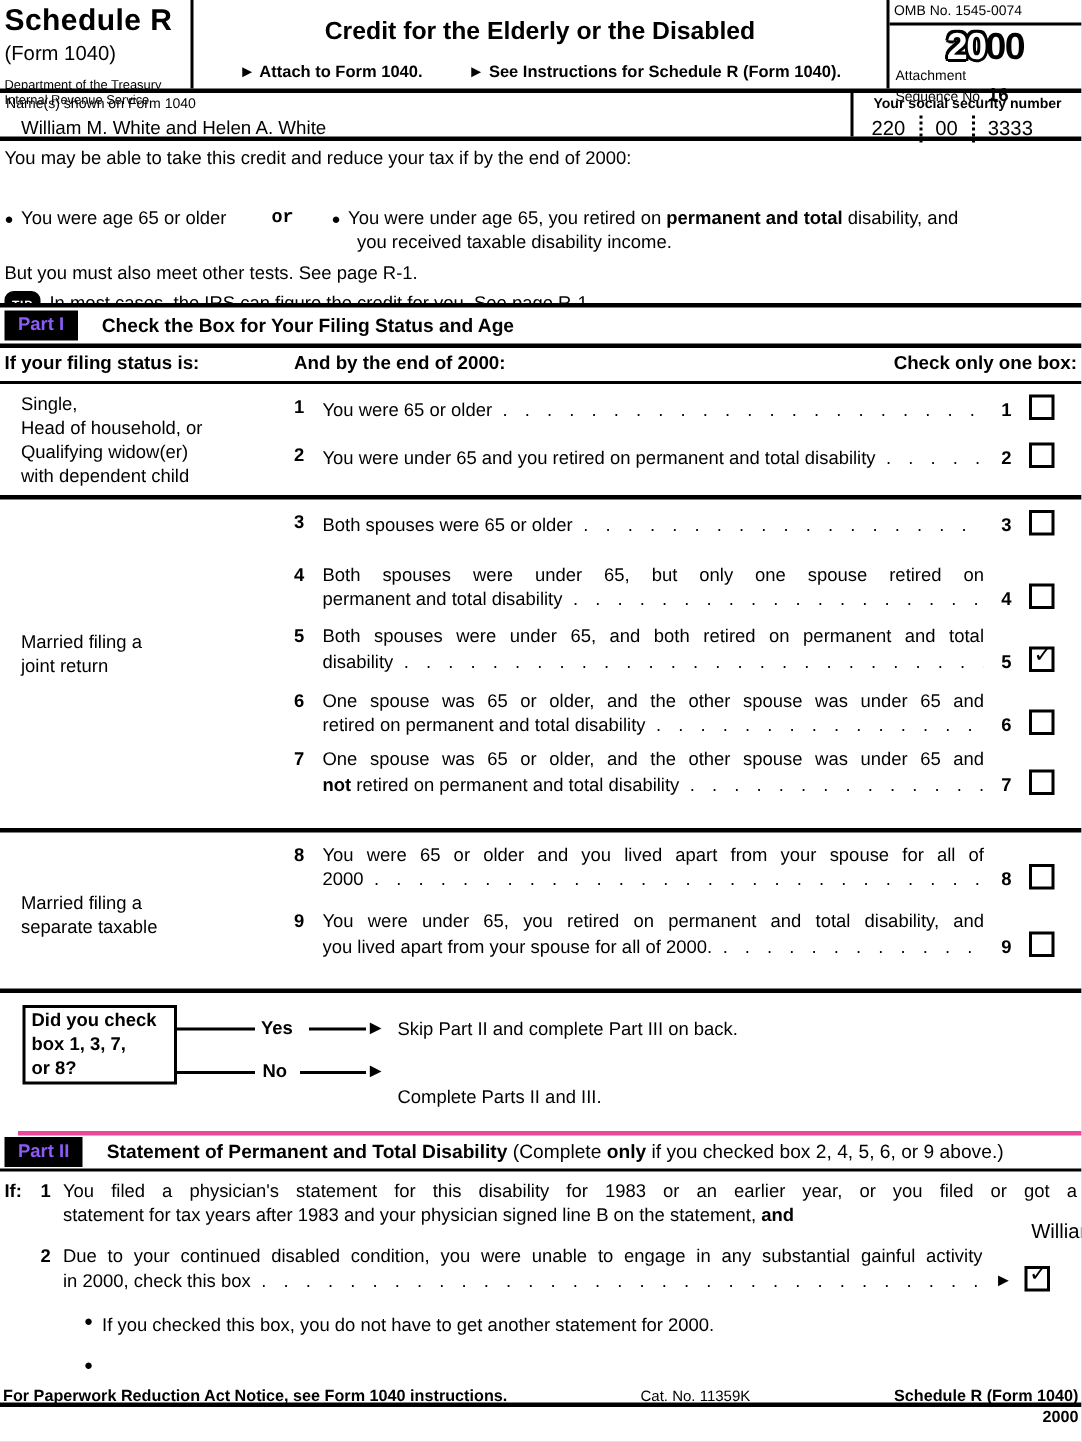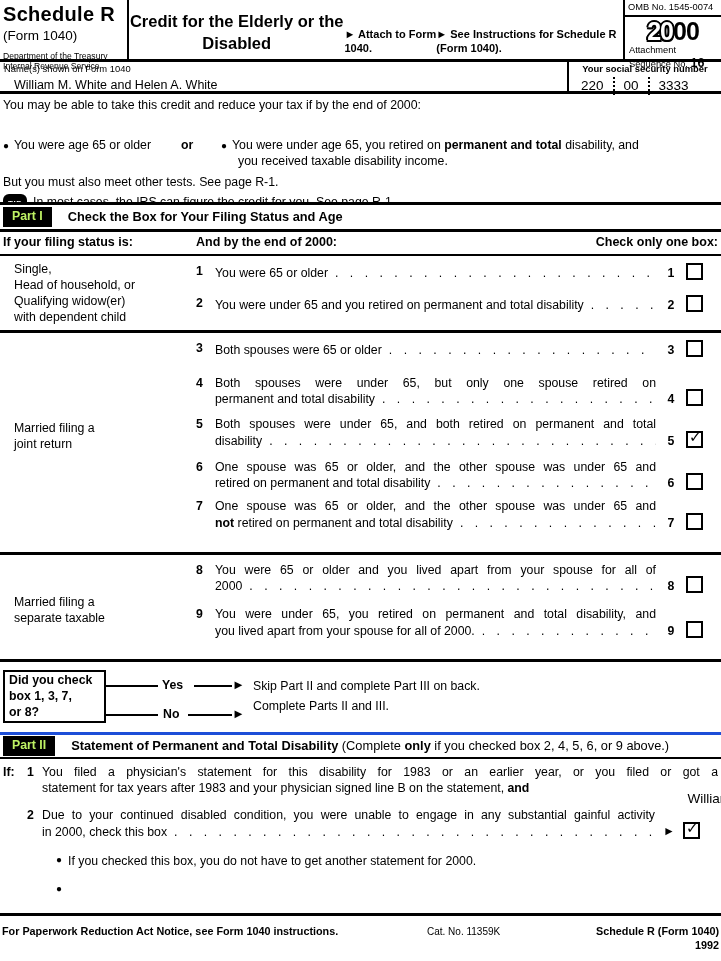--- a/index.html
+++ b/index.html
@@ -10,24 +10,24 @@
     font-family:"Liberation Sans","DejaVu Sans",sans-serif;
     font-size:12.3px; line-height:1.32;
   }
   b { font-weight:bold; }
   
   .hdr { display:flex; height:62px; border-bottom:3px solid #000; }
   .hdr-left { width:129px; border-right:2px solid #000; padding:1px 3px; }
   .sched { font-size:20px; font-weight:bold; letter-spacing:.3px; }
   .formno { font-size:13.5px; }
   .dept { font-size:8.6px; line-height:1.18; margin-top:6px; }
-  .hdr-center { flex:1; display:flex; flex-direction:row; }
+  .hdr-center { flex:1; display:flex; flex-direction:column; }
   .main-title { text-align:center; font-size:16.5px; font-weight:bold; margin-top:11px; }
   .attach-row { margin-top:auto; display:flex; justify-content:space-evenly; font-size:11px; font-weight:bold; padding-bottom:3px; }
-  .hdr-right { width:98px; border-left:2px solid #000; display:flex; flex-direction:column; }
+  .hdr-right { width:130px; border-left:2px solid #000; display:flex; flex-direction:column; }
   .omb { font-size:9.3px; padding:1px 1px 2px 3px; border-bottom:2px solid #000; white-space:nowrap; }
   .year { text-align:center; font-size:25px; font-weight:900; letter-spacing:-1px; line-height:1; margin-top:2px; }
   .yr-o { color:#fff; text-shadow:-1.5px -1.5px 0 #000,1.5px -1.5px 0 #000,-1.5px 1.5px 0 #000,1.5px 1.5px 0 #000,-2px 0 0 #000,2px 0 0 #000,0 -2px 0 #000,0 2px 0 #000; }
   .attachment { font-size:9.3px; line-height:1.2; padding-left:4px; margin-top:1px; white-space:nowrap; }
   .seqno { font-weight:bold; font-size:12.5px; }
   
   .name-row { display:flex; height:32px; border-bottom:3px solid #000; }
   .name-cell { flex:1; padding:1px 4px; }
   .mini-label { font-size:9.4px; }
   .name-value { font-size:12.5px; padding-left:10px; margin-top:2px; }
@@ -35,29 +35,29 @@
   .ssn-label { font-size:9.4px; font-weight:bold; white-space:nowrap; }
   .ssn-value { display:flex; font-size:13.5px; margin-top:2px; }
   .ssn-part { padding:0 9px; }
   .ssn-sep { border-left:2px dotted #000; }
   
   .intro { height:111px; border-bottom:3px solid #000; padding:3px 3px 0; overflow:hidden; }
   .intro-lead { margin-bottom:9px; }
   .intro-bullets { display:flex; margin-bottom:4px;margin-top:24px; }
   .ib1 { width:178px; }
   .dot { font-size:10px; padding-right:5px; }
-  .orword { width:40px; font-weight:bold; }
+  .orword { width:40px; font-weight:bold;font-family:Liberation Mono, monospace; }
   .ib2 { width:495px; }
   .ib2-l2 { padding-left:17px; }
   .other-tests { margin-bottom:4px; }
   .tip-row { display:flex; }
   .tip-icon { width:24px; height:20px; background:#000; border-radius:6px; color:#fff; font-size:8px; font-weight:bold; display:flex; align-items:center; justify-content:center; margin-right:6px; flex:none; letter-spacing:.5px; }
   
   .part-hd { height:27px; border-bottom:3px solid #000; display:flex; align-items:center; padding:0 3px; }
-  .part-badge { background:#000; color:#bef264; font-weight:bold; font-size:12.3px; padding:1px 9px 2px; margin-right:16px; flex:none; }
+  .part-badge { background:#000; color:#8b5cf6; font-weight:bold; font-size:12.3px; padding:1px 9px 2px; margin-right:16px; flex:none; }
   .part-title { font-weight:bold; font-size:12.8px; }
   .part-paren { font-weight:normal; }
   
   .colhdr { height:24px; border-bottom:2px solid #000; display:flex; font-weight:bold; font-size:12.5px; padding:2px 3px 0; }
   .ch1 { width:193px; } .ch2 { flex:1; } .ch3 { text-align:right; }
   .p1-block { position:relative; border-bottom:3px solid #000; overflow:hidden; }
   .blkA { height:77px; } .blkB { height:222px; } .blkC { height:107px; }
   .p1-label { position:absolute; left:14px; line-height:1.3; }
   .lblA { top:6px; } .lblB { top:88px; } .lblC { top:40px; }
   .p1-items { margin-left:196px; padding-right:18px; padding-top:7px; }
@@ -68,36 +68,36 @@
   .jline { text-align:justify; text-align-last:justify; }
   .lastline { display:flex; overflow:hidden; white-space:nowrap; }
   .lastline > span { flex:none; }
   .leader { flex:none; overflow:hidden; }
   .leader::after { content:". . . . . . . . . . . . . . . . . . . . . . . . . . . . . . . . . . . . . . . . . . . . . . . . . . . . . . . . . . . . . . . ."; letter-spacing:4px; padding-left:7px; }
   .rnum { width:30px; text-align:center; font-weight:bold; flex:none; }
   .checkbox { width:17px; height:17px; border:2px solid #000; flex:none; position:relative; margin-bottom:1px; background:#fff; }
   .checkmark { display:none; }
   .checkbox.checked .checkmark { display:block; position:absolute; left:1px; top:-6px; font-size:15px; font-weight:bold; }
   
-  .flow { position:relative; height:73px; border-bottom:3px solid #1d4ed8; }
+  .flow { position:relative; height:95px; border-bottom:3px solid #ec4899;margin-left:12px; }
   .flow-box { position:absolute; left:3px; top:8px; width:103px; height:53px; border:2.5px solid #000; padding:1px 4px; font-weight:bold; line-height:1.3; }
   .fl-seg { position:absolute; height:0; border-top:2.5px solid #000; }
   .seg-y1 { left:106px; top:23px; width:52px; }
   .seg-y2 { left:194px; top:23px; width:38px; }
   .seg-n1 { left:106px; top:52px; width:52px; }
   .seg-n2 { left:188px; top:52px; width:44px; }
   .fl-lab { position:absolute; font-weight:bold; }
   .lab-yes { left:162px; top:15px; }
   .lab-no { left:163px; top:44px; }
   .fl-arrow { position:absolute; font-size:13px; }
   .arr-yes { left:232px; top:14px; }
   .arr-no { left:232px; top:43px; }
   .fl-text { position:absolute; }
   .txt-yes { left:253px; top:16px; }
-  .txt-no { left:253px; top:36px; }
+  .txt-no { left:253px; top:61px; }
   
   .p2-hd { height:24px; border-bottom:2px solid #000; }
   .p2-body { position:relative; height:157px; border-bottom:3px solid #000; padding:5px 3px 0; overflow:hidden; }
   .p2-item { display:flex; }
   .iflab { width:24px; font-weight:bold; flex:none; }
   .inum { width:15px; font-weight:bold; flex:none; }
   .p2-text { flex:1; min-width:0; overflow:hidden; }
   .p2-item2 { margin-top:11px; display:flex; align-items:flex-end; padding-right:18px; }
   .p2-arrow { width:28px; text-align:center; flex:none; font-size:12px; }
   .handwritten { position:absolute; top:31px; right:-10px; font-size:13.5px; white-space:nowrap; }
@@ -385,16 +385,16 @@
       <div>If you checked this box, you do not have to get another statement for 2000.</div>
     </div>
     <div class="p2-bullet">
       <span class="dot">●</span>
     </div>
   </div>
 
   <div class="footer">
     <div class="foot-left">For Paperwork Reduction Act Notice, see Form 1040 instructions.</div>
     <div class="foot-cat">Cat. No. 11359K</div>
-    <div class="foot-right">Schedule R (Form 1040) 1992</div>
+    <div class="foot-right">Schedule R (Form 1040) 2000</div>
   </div>
 
 </div>
 
 </body></html>

